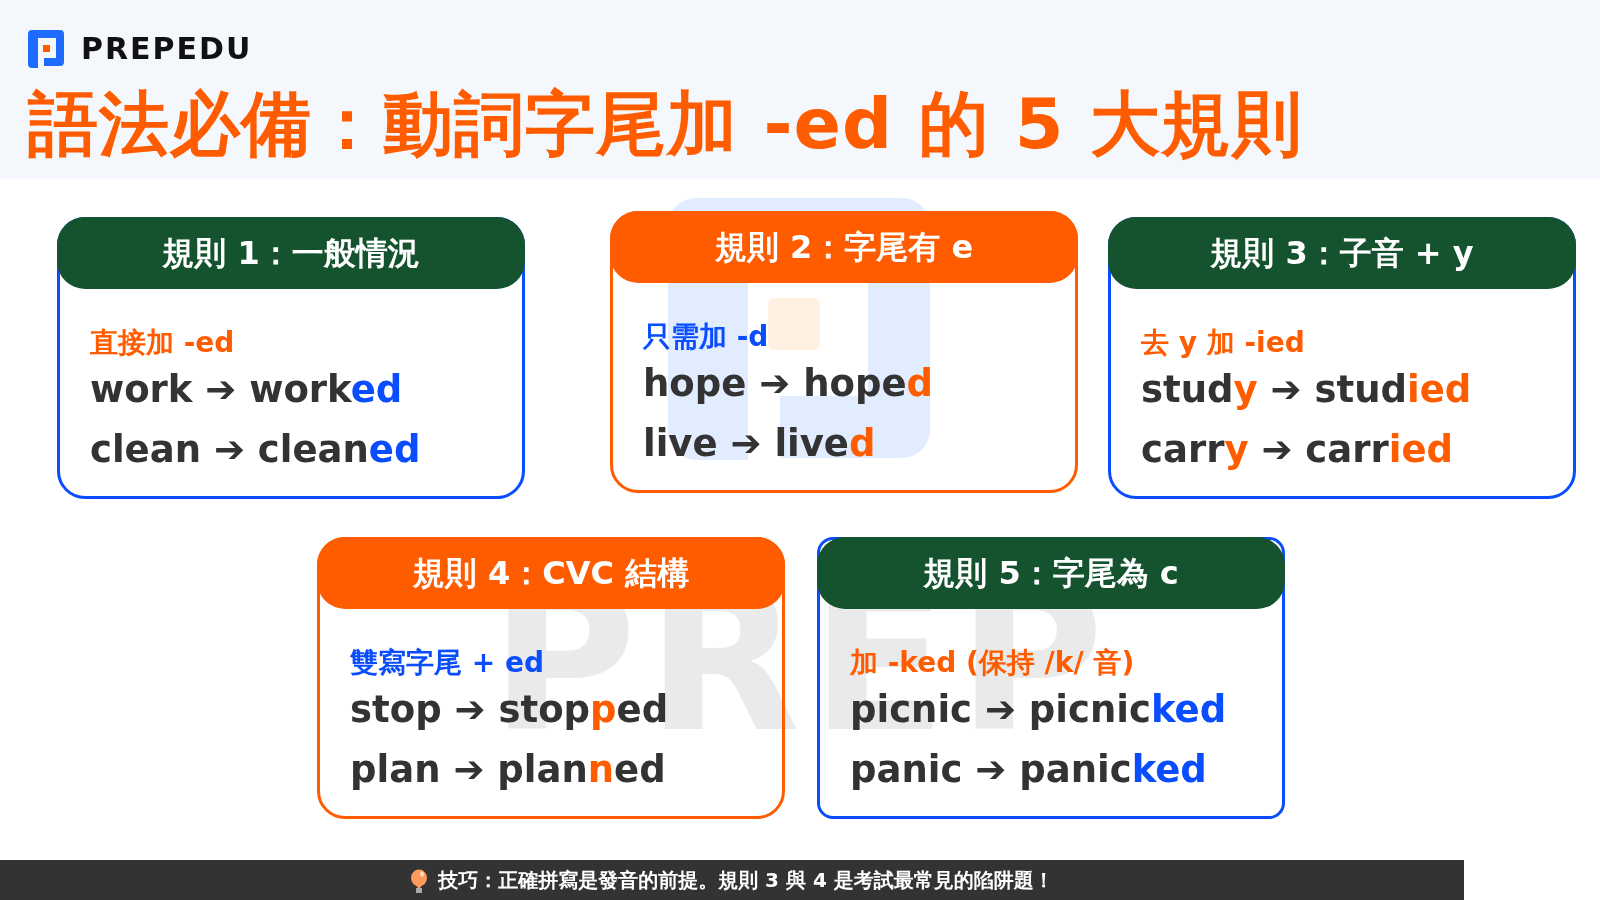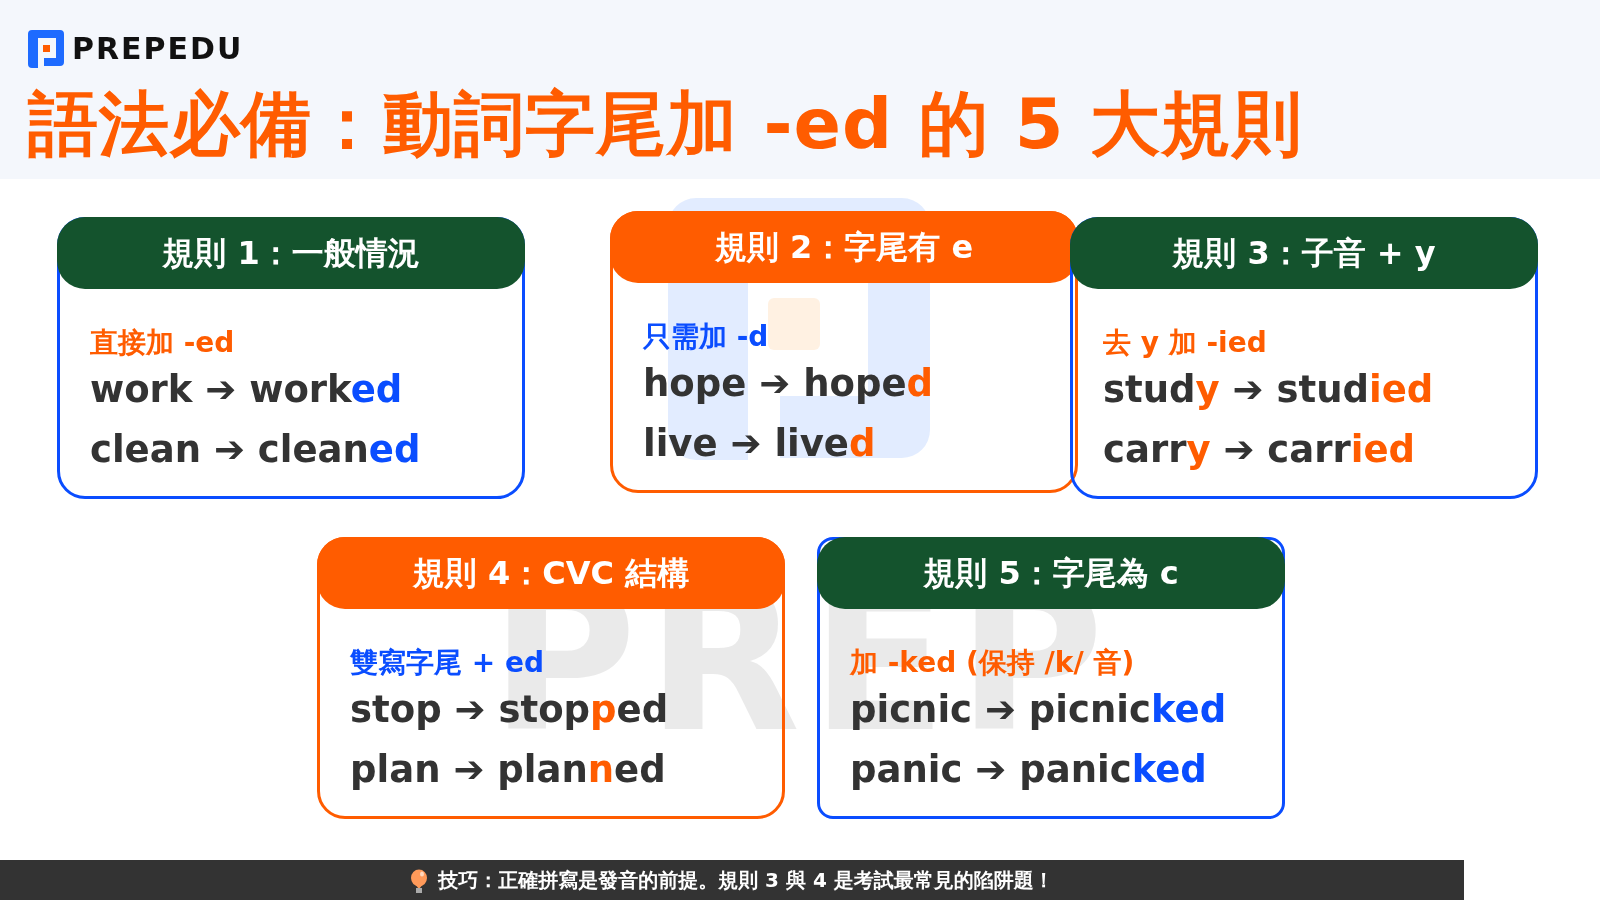--- a/index.html
+++ b/index.html
@@ -1,19 +1,19 @@
 <!DOCTYPE html>
 <html><head>
 <meta charset="utf-8">
 <style>
   html, body { margin:0; padding:0; }
   body { width:1600px; height:900px; position:relative; overflow:hidden; background:#ffffff;
          font-family:"DejaVu Sans", "Liberation Sans", sans-serif; }
   .topband { position:absolute; left:0; top:0; width:1600px; height:179px; background:#f4f7fc; }
-  .logo { position:absolute; left:26px; top:28px; display:flex; align-items:center; gap:6px; }
+  .logo { position:absolute; left:26px; top:28px; display:flex; align-items:center; gap:15px; }
   .logo-mark { width:40px; height:42px; position:relative; }
   .logo-text { font-family:"DejaVu Sans", sans-serif; font-weight:bold; font-size:30px; letter-spacing:2px; color:#111; line-height:1; }
   .page-title { position:absolute; left:0; width:1331px; top:78px; text-align:center;
     font-family:"DejaVu Sans", sans-serif; font-weight:bold; font-size:70px; color:#ff5c00; letter-spacing:1px; line-height:92px; }
   .wm-mark { position:absolute; left:668px; top:198px; width:262px; height:262px; }
   .wm-text { position:absolute; left:490px; top:560px; font-family:"DejaVu Sans", sans-serif; font-weight:bold;
     font-size:200px; color:rgba(160,160,160,0.22); letter-spacing:10px; line-height:1; }
   .card { position:absolute; width:468px; height:282px; box-sizing:border-box; border:3px solid; border-radius:28px; background:transparent; }
   .card.blue { border-color:#0a4dff; }
   .card.orange { border-color:#ff5c00; }
@@ -80,21 +80,21 @@
       <span>hope</span><span class="c-orange">d</span>
     </div>
     <div class="ex">
       <span>live</span>
       <span>➔</span>
       <span>live</span><span class="c-orange">d</span>
     </div>
   </div>
 </div>
 
-<div class="card blue" style="left:1070px; top:217px;padding-left:24px;">
+<div class="card blue" style="left:1108px; top:217px;padding-left:24px;">
   <div class="card-head">規則 3：子音 + y</div>
   <div class="card-body">
     <div class="rule c-orange">去 y 加 -ied</div>
     <div class="ex">
       <span>stud</span><span class="c-orange">y</span>
       <span>➔</span>
       <span>stud</span><span class="c-orange">ied</span>
     </div>
     <div class="ex">
       <span>carr</span><span class="c-orange">y</span>

